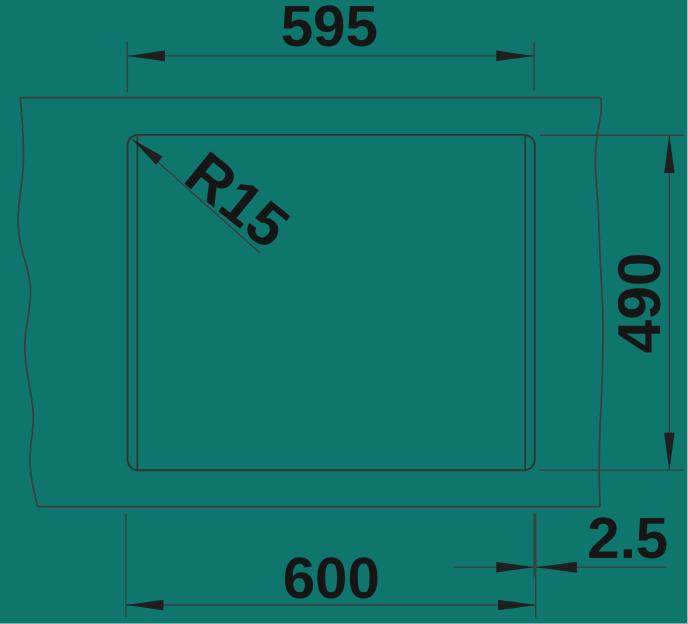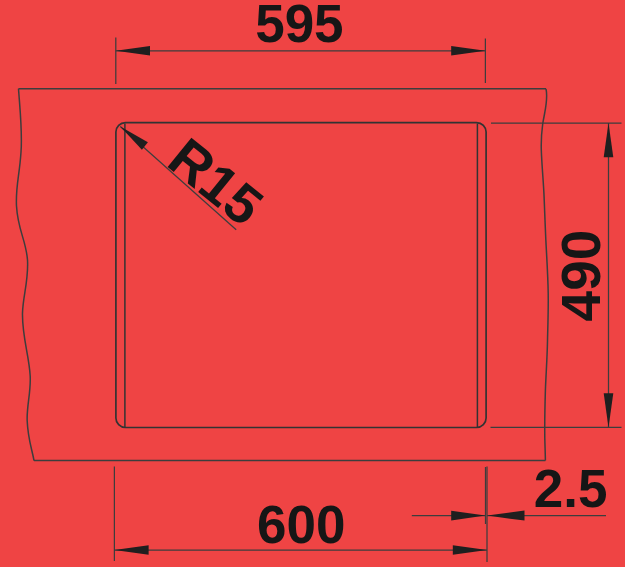--- a/index.html
+++ b/index.html
@@ -1,16 +1,16 @@
 <!DOCTYPE html>
 <html><head>
 <meta charset="utf-8">
 <style>
   html,body{margin:0;padding:0;background:#ffffff;}
-  .page{position:relative;width:625px;height:567px;background:#ef4444;overflow:hidden;}
+  .page{position:relative;width:625px;height:567px;background:#0f766e;overflow:hidden;}
   svg{display:block;}
   text{font-family:"Liberation Sans", sans-serif;font-weight:bold;fill:#161616;}
 </style>
 </head>
 <body>
 
 <div class="page">
 <svg width="625" height="567" viewBox="0 0 625 567">
 
   <g fill="none" stroke="#3d3d3d" stroke-width="1.5">

